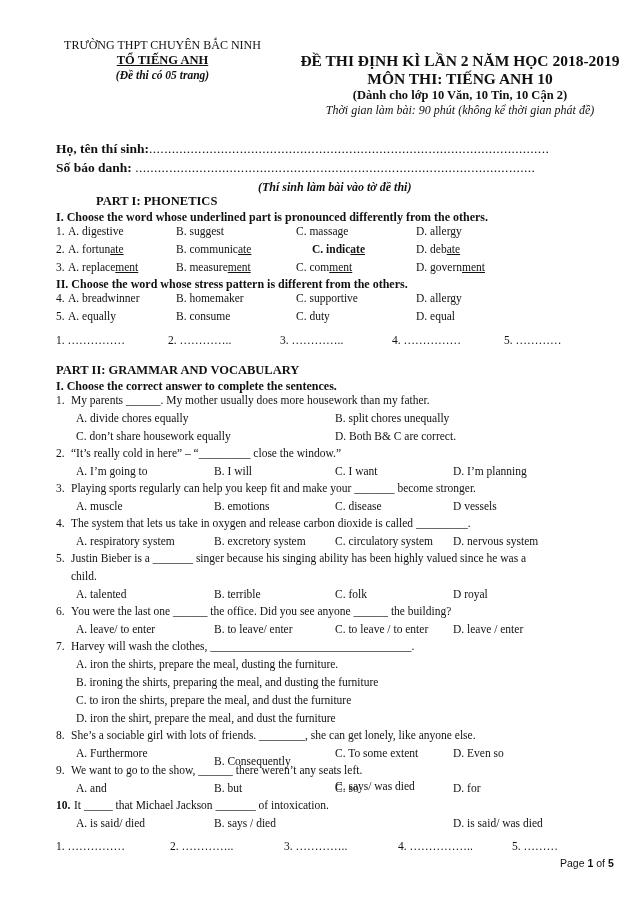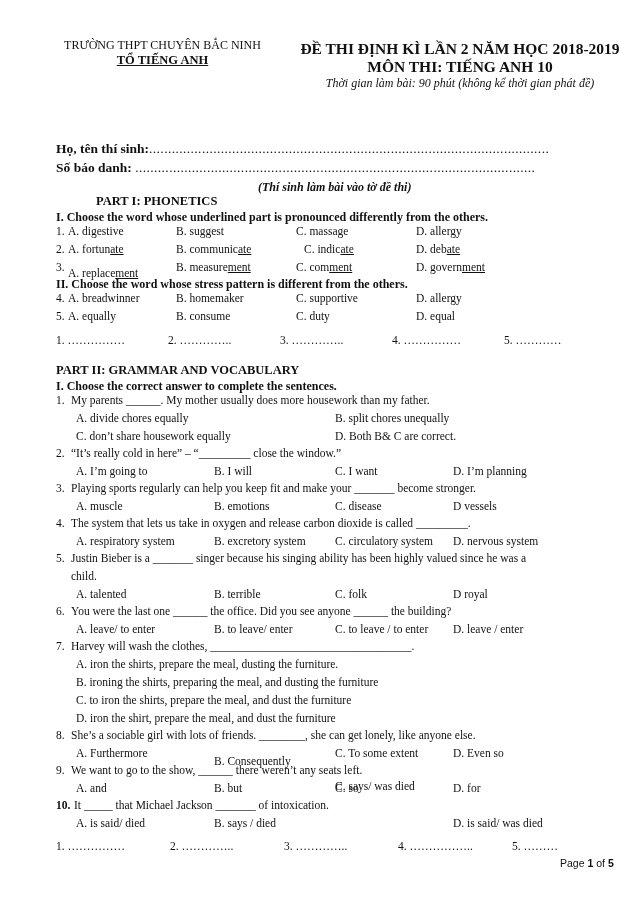--- a/index.html
+++ b/index.html
@@ -3,44 +3,46 @@
 <meta charset="utf-8">
 <style>
   html, body { margin: 0; padding: 0; background: #ffffff; }
   body { width: 643px; height: 915px; position: relative; overflow: hidden;
          font-family: "Liberation Serif", serif; color: #111; font-size: 11.5px; }
   .abs { position: absolute; white-space: nowrap; }
   .hdr-left { position: absolute; left: 40px; top: 38px; width: 245px; text-align: center; line-height: 15px; }
   .hdr-left .school { font-size: 12px; }
   .hdr-left .dept { font-weight: bold; text-decoration: underline; font-size: 12.5px; }
   .hdr-left .pages { font-style: italic; font-weight: bold; font-size: 11.5px; }
-  .hdr-right { position: absolute; left: 290px; top: 40px; width: 340px; text-align: center; }
+  .hdr-right { position: absolute; left: 290px; top: 52px; width: 340px; text-align: center; }
   .hdr-right .t1 { font-weight: bold; font-size: 15.5px; line-height: 18px; }
   .hdr-right .t2 { font-weight: bold; font-size: 15.5px; line-height: 18px; }
   .hdr-right .t3 { font-weight: bold; font-size: 12.5px; line-height: 15px; }
   .hdr-right .t4 { font-style: italic; font-size: 12px; line-height: 15px; }
   .field { font-weight: bold; font-size: 13.5px; }
   .dots { font-weight: normal; letter-spacing: 0.4px; }
   .note { font-style: italic; font-weight: bold; font-size: 12px; }
   .part { font-weight: bold; font-size: 12.5px; }
   .instr { font-weight: bold; font-size: 12px; }
   .u { text-decoration: underline; }
   .footer { font-family: "Liberation Sans", sans-serif; font-size: 10.5px; }
   .footer b { font-weight: bold; }
 </style>
 </head>
 <body>
 
 <div class="hdr-left">
   <div class="school">TRƯỜNG THPT CHUYÊN BẮC NINH</div>
   <div class="dept">TỔ TIẾNG ANH</div>
+  <div class="pages">(Đề thi có 05 trang)</div>
 </div>
 <div class="hdr-right">
   <div class="t1">ĐỀ THI ĐỊNH KÌ LẦN 2 NĂM HỌC 2018-2019</div>
   <div class="t2">MÔN THI: TIẾNG ANH 10</div>
+  <div class="t3">(Dành cho lớp 10 Văn, 10 Tin, 10 Cận 2)</div>
   <div class="t4">Thời gian làm bài: 90 phút (không kể thời gian phát đề)</div>
 </div>
 
 <div class="abs field" style="left:56px; top:141px;">
   <span>Họ, tên thí sinh:</span><span class="dots">..........................................................................................................</span>
 </div>
 <div class="abs field" style="left:56px; top:160px;">
   <span>Số báo danh: </span><span class="dots">..........................................................................................................</span>
 </div>
 <div class="abs note" style="left:258px; top:180px;">(Thí sinh làm bài vào tờ đề thi)</div>
@@ -50,24 +52,24 @@
 
 <div id="p1s1">
     <div class="abs" style="left:56px; top:225px;">1.</div>
     <div class="abs" style="left:68px; top:225px;"><span>A. digestive</span><span class="u"></span><span></span></div>
     <div class="abs" style="left:176px; top:225px;"><span>B. suggest</span><span class="u"></span><span></span></div>
     <div class="abs" style="left:296px; top:225px;"><span>C. massage</span><span class="u"></span><span></span></div>
     <div class="abs" style="left:416px; top:225px;"><span>D. allergy</span><span class="u"></span><span></span></div>
     <div class="abs" style="left:56px; top:243px;">2.</div>
     <div class="abs" style="left:68px; top:243px;"><span>A. fortun</span><span class="u">ate</span><span></span></div>
     <div class="abs" style="left:176px; top:243px;"><span>B. communic</span><span class="u">ate</span><span></span></div>
-    <div class="abs" style="left:304px; top:243px;"><span>C. indic</span><span class="u">ate</span><span></span></div>
+    <div class="abs" style="left:312px; top:243px;font-weight:bold;"><span>C. indic</span><span class="u">ate</span><span></span></div>
     <div class="abs" style="left:416px; top:243px;"><span>D. deb</span><span class="u">ate</span><span></span></div>
     <div class="abs" style="left:56px; top:261px;">3.</div>
-    <div class="abs" style="left:68px; top:267px;font-family:Liberation Serif, serif;"><span>A. replace</span><span class="u">ment</span><span></span></div>
+    <div class="abs" style="left:68px; top:261px;font-family:Liberation Serif, serif;"><span>A. replace</span><span class="u">ment</span><span></span></div>
     <div class="abs" style="left:176px; top:261px;"><span>B. measure</span><span class="u">ment</span><span></span></div>
     <div class="abs" style="left:296px; top:261px;"><span>C. com</span><span class="u">ment</span><span></span></div>
     <div class="abs" style="left:416px; top:261px;"><span>D. govern</span><span class="u">ment</span><span></span></div>
   </div>
 
 <div class="abs instr" style="left:56px; top:277px;">II. Choose the word whose stress pattern is different from the others.</div>
 
 <div id="p1s2">
     <div class="abs" style="left:56px; top:292px;">4.</div>
     <div class="abs" style="left:68px; top:292px;">A. breadwinner</div>

